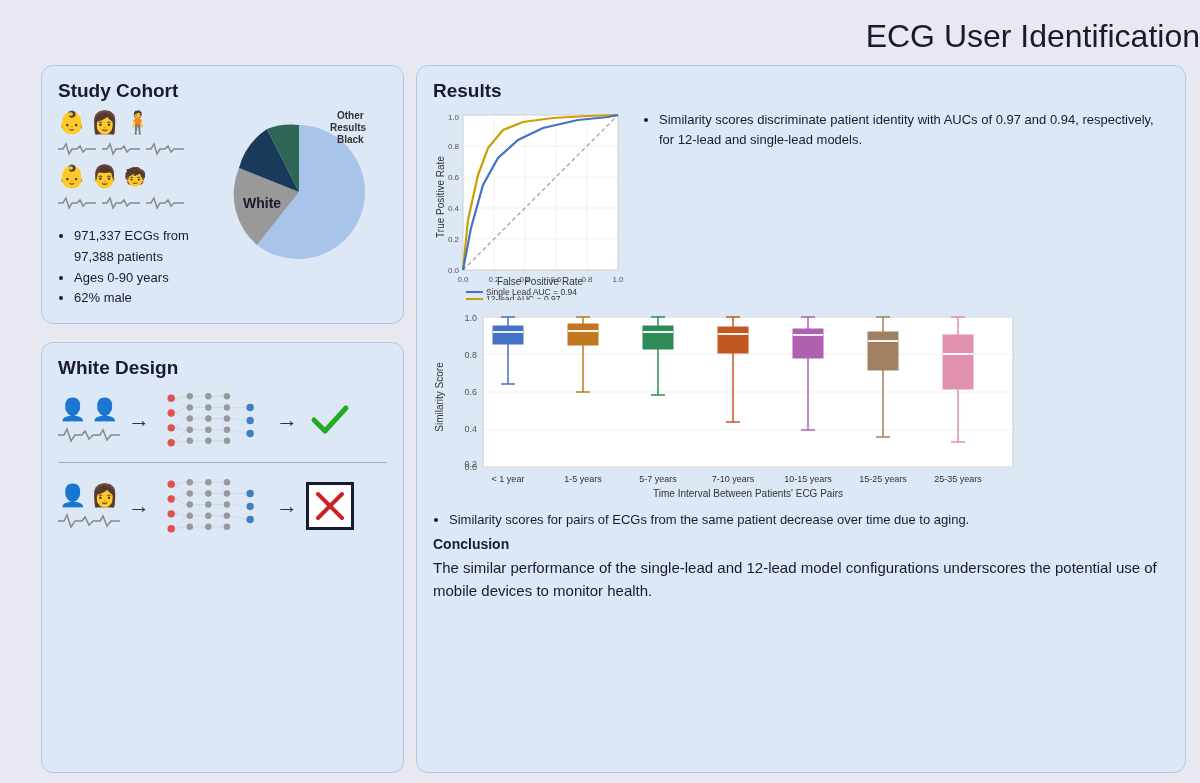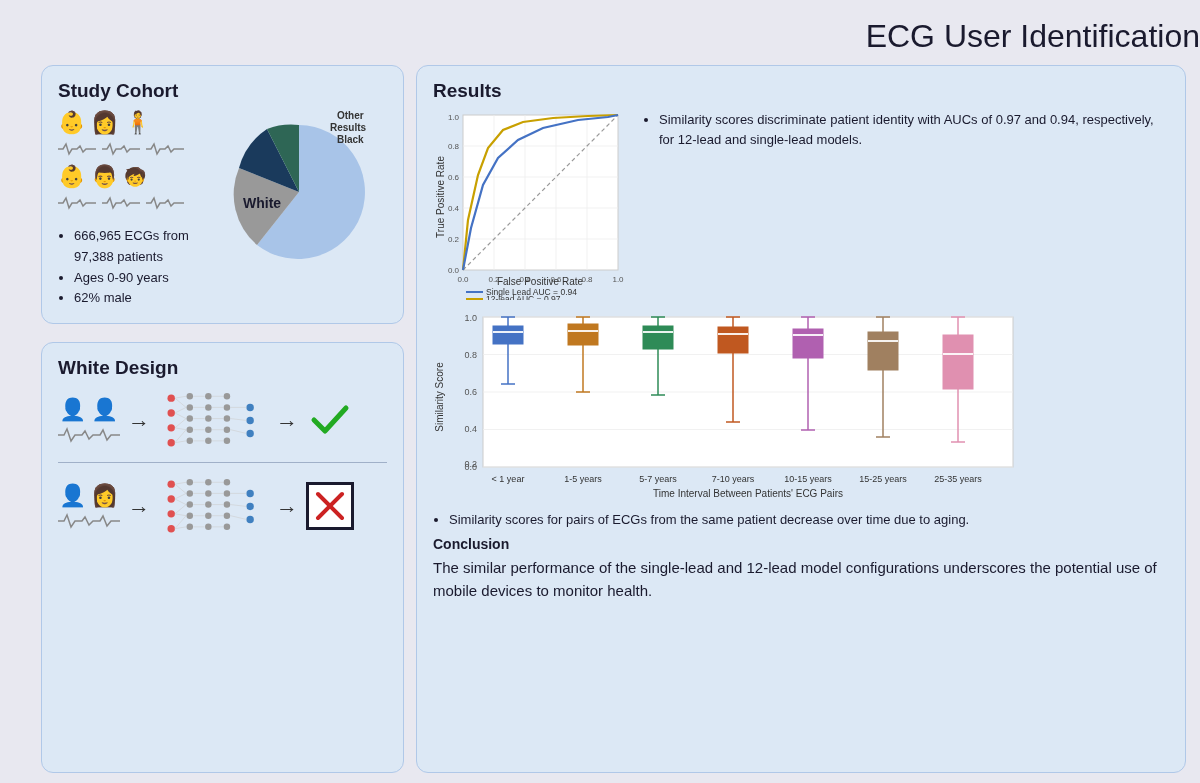--- a/index.html
+++ b/index.html
@@ -251,21 +251,21 @@
             <svg width="38" height="14" viewBox="0 0 38 14">
               <polyline points="0,7 5,7 8,2 11,12 14,7 19,7 22,4 25,10 28,7 38,7" fill="none" stroke="#888" stroke-width="1.5"></polyline>
             </svg>
             <svg width="38" height="14" viewBox="0 0 38 14">
               <polyline points="0,7 5,7 8,2 11,12 14,7 19,7 22,4 25,10 28,7 38,7" fill="none" stroke="#888" stroke-width="1.5"></polyline>
             </svg>
           </div>
 
           <div class="cohort-stats">
             <ul>
-              <li>666,965 ECGs from 97,388 patients</li>
+              <li>971,337 ECGs from 97,388 patients</li>
               <li>Ages 0-90 years</li>
               <li>62% male</li>
             </ul>
           </div>
         </div>
 
         <div class="cohort-right">
           <div style="position:relative; width:170px; height:155px;">
             <svg width="145" height="145" viewBox="0 0 145 145" style="position:absolute; left:10px; top:10px;">
 

